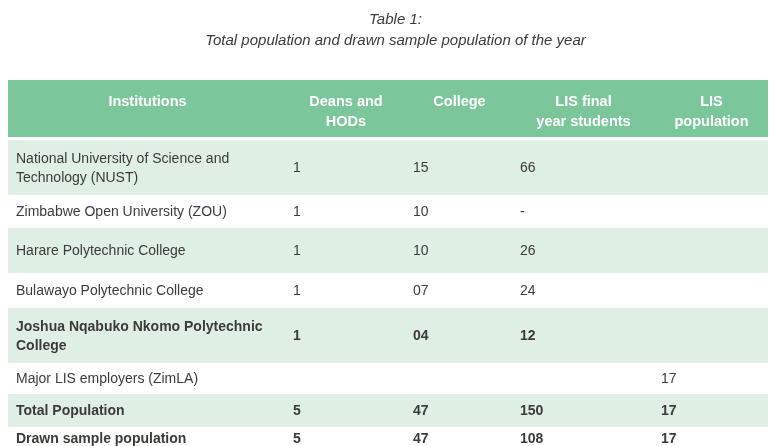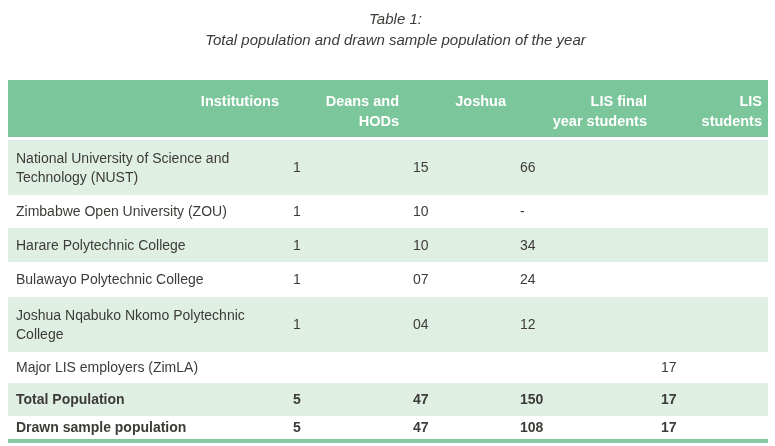--- a/index.html
+++ b/index.html
@@ -34,44 +34,44 @@
   col.c3 { width: 107px; }
   col.c4 { width: 141px; }
   col.c5 { width: 115px; }
 
   th {
     background: #7cc69b;
     color: #ffffff;
     font-weight: bold;
     font-size: 14.5px;
     line-height: 20px;
-    text-align: right;
+    text-align: center;
     vertical-align: top;
     padding: 11px 6px 0 8px;
     height: 60px;
     border-bottom: 3px solid #ffffff;
     white-space: pre-line;
   }
 
   td {
     font-size: 14px;
     line-height: 19px;
     color: #3c3b37;
     text-align: left;
     vertical-align: middle;
     padding: 2px 6px 2px 8px;
   }
   tr.shade td { background: #e0efe4; }
   tr.bold td { font-weight: bold; }
 
   tr.rh1 { height: 55px; }
   tr.rh2 { height: 33px; }
-  tr.rh3 { height: 34px; }
+  tr.rh3 { height: 45px; }
   tr.rh4 { height: 35px; }
-  tr.rh5 { height: 55px; }
+  tr.rh5 { height: 55px; font-weight: bold; }
   tr.rh6 { height: 31px; }
   tr.rh7 { height: 33px; }
   tr.rh8 { height: 22px; }
 
   .bottom-bar {
     width: 760px; height: 4px;
     background: #85c9a1;
   }
 </style>
 </head>
@@ -91,25 +91,25 @@
           <col class="c2">
           <col class="c3">
           <col class="c4">
           <col class="c5">
       </colgroup>
       <thead>
         <tr>
           <th>Institutions</th>
           <th>Deans and
 HODs</th>
-          <th>Joshua</th>
+          <th>College</th>
           <th>LIS final
 year students</th>
           <th>LIS
-students</th>
+population</th>
         </tr>
       </thead>
       <tbody>
         <tr class="shade rh1">
           <td>National University of Science and Technology (NUST)</td>
           <td>1</td>
           <td>15</td>
           <td>66</td>
           <td></td>
         </tr>
@@ -117,21 +117,21 @@
           <td>Zimbabwe Open University (ZOU)</td>
           <td>1</td>
           <td>10</td>
           <td>-</td>
           <td></td>
         </tr>
         <tr class="shade rh3">
           <td>Harare Polytechnic College</td>
           <td>1</td>
           <td>10</td>
-          <td>34</td>
+          <td>26</td>
           <td></td>
         </tr>
         <tr class="rh4">
           <td>Bulawayo Polytechnic College</td>
           <td>1</td>
           <td>07</td>
           <td>24</td>
           <td></td>
         </tr>
         <tr class="shade rh5">

